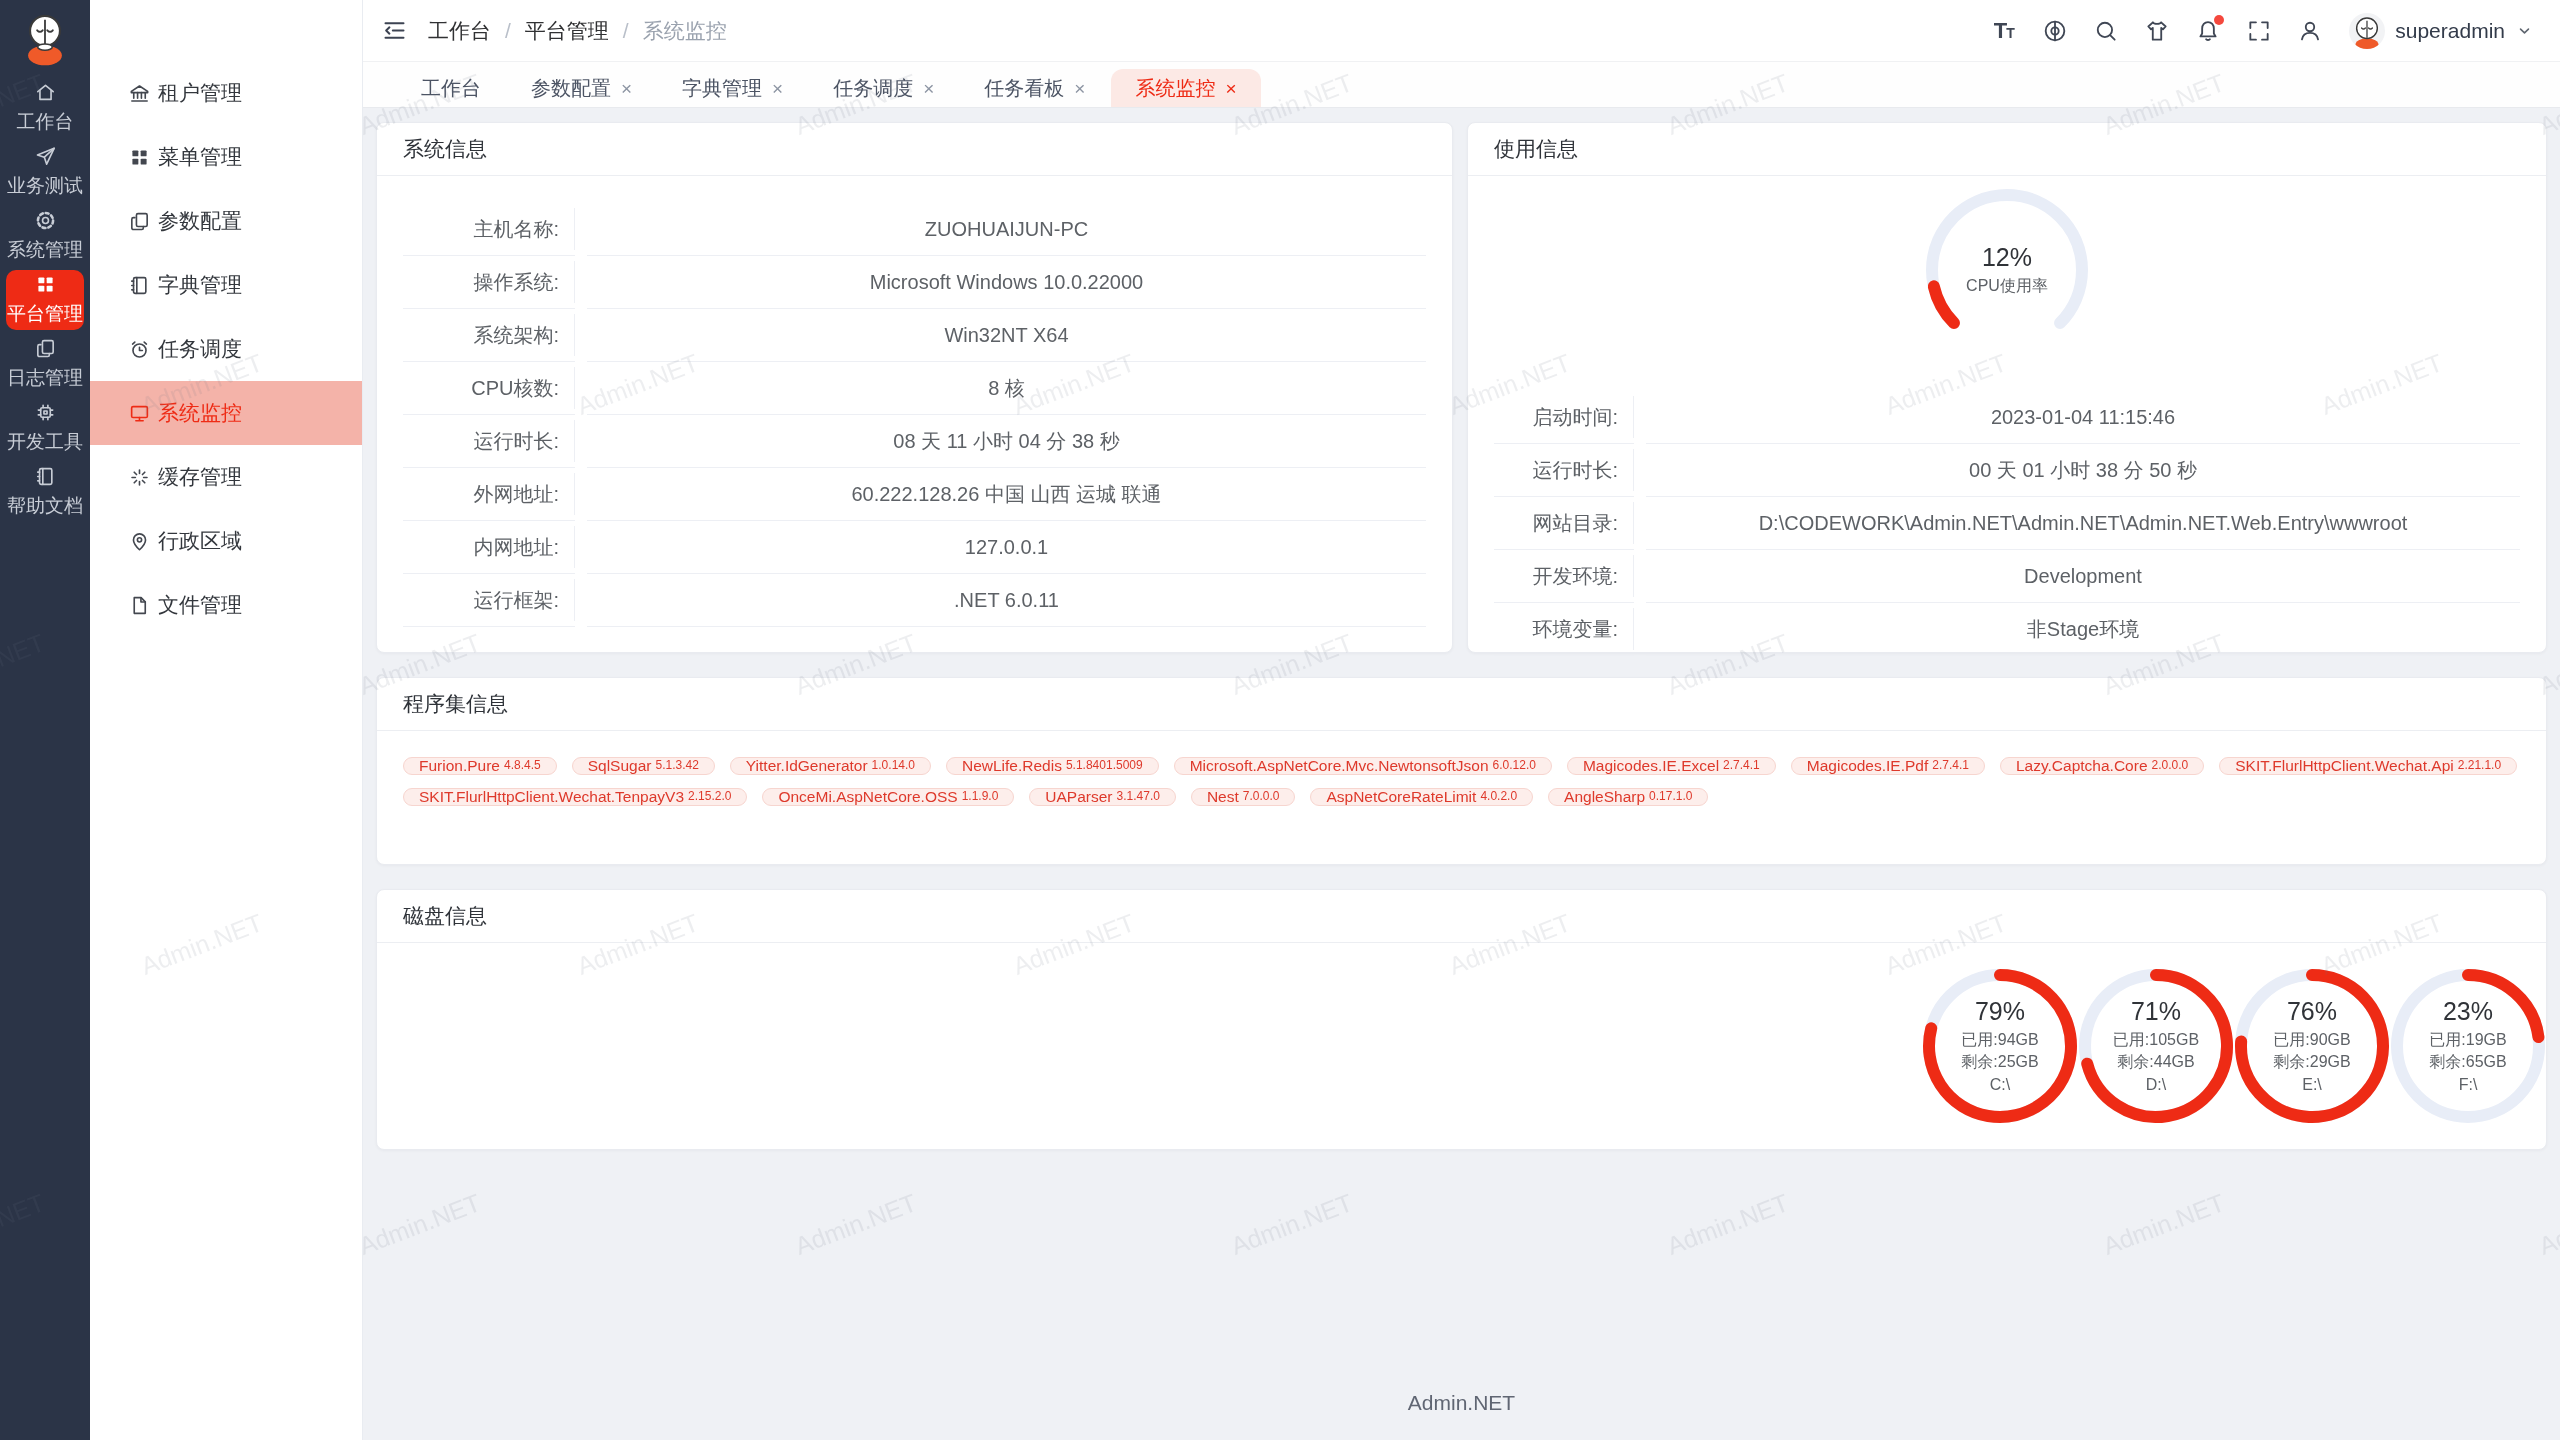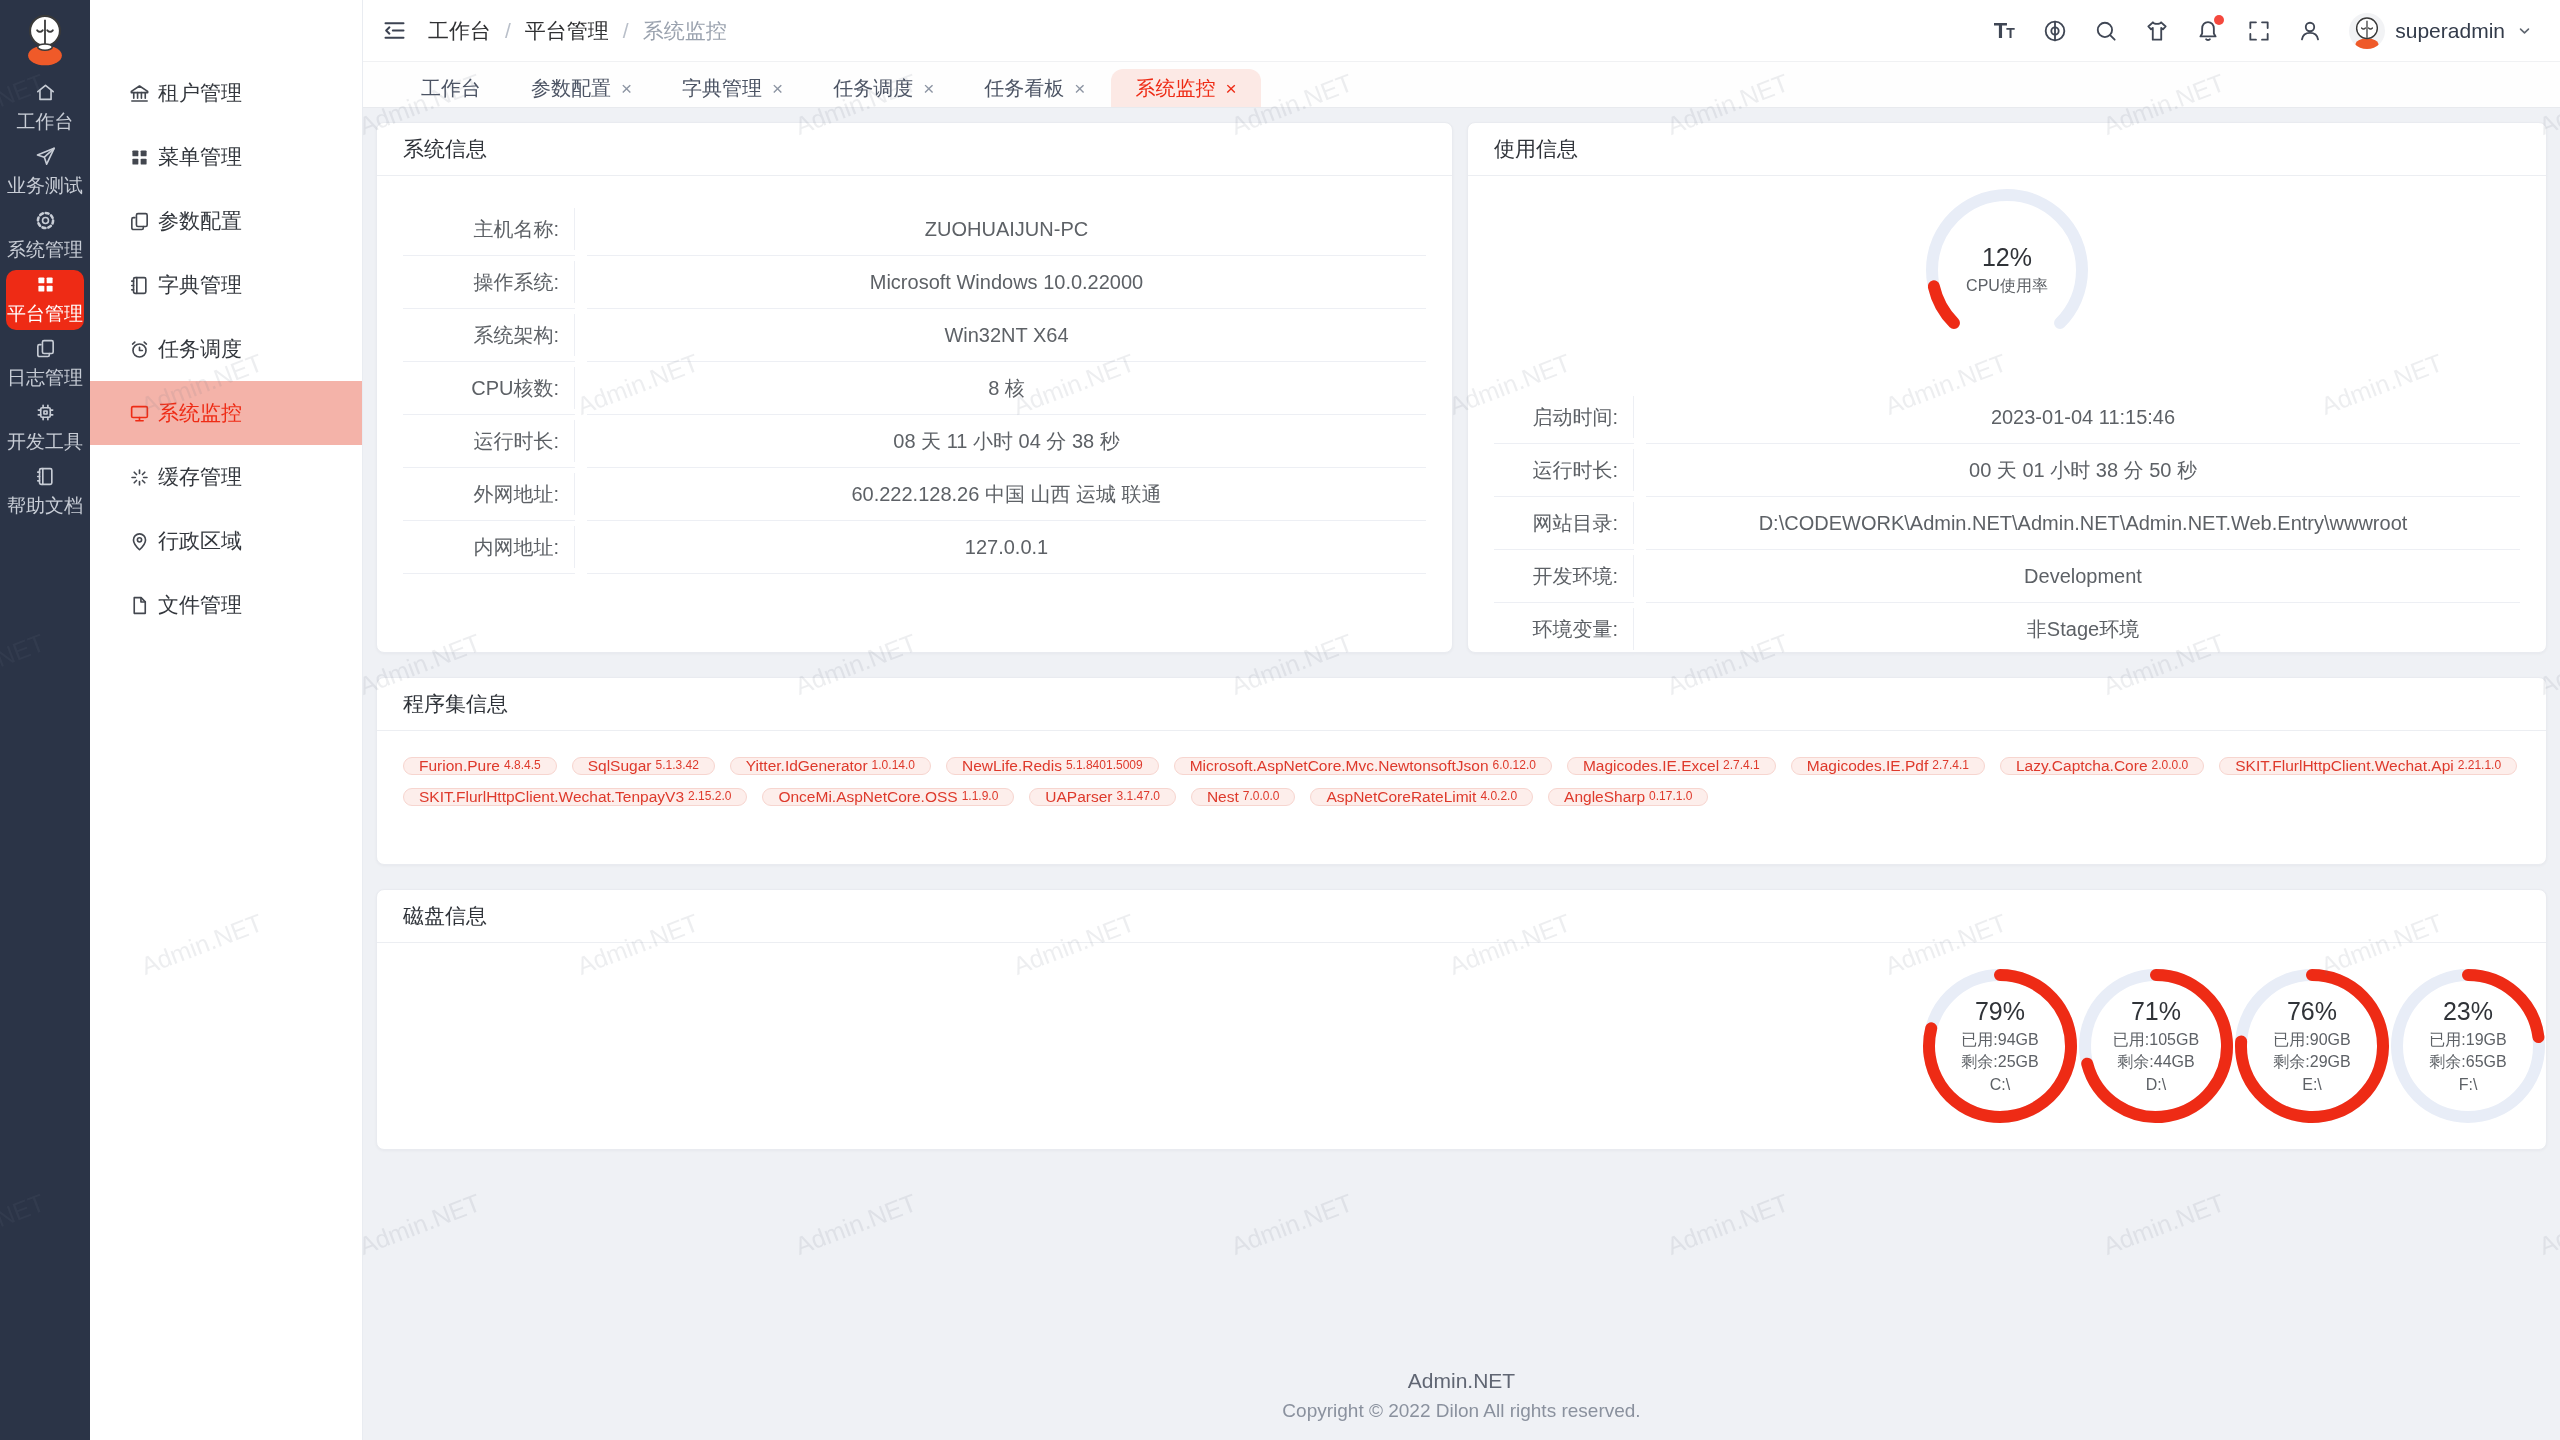--- a/index.html
+++ b/index.html
@@ -363,20 +363,24 @@
                    <div class="ivalue">08 天 11 小时 04 分 38 秒</div>
               </div>
               <div class="irow">
                 <div class="ilabel">外网地址:</div>
                    <div class="ivalue">60.222.128.26 中国 山西 运城 联通</div>
               </div>
               <div class="irow">
                 <div class="ilabel">内网地址:</div>
                    <div class="ivalue">127.0.0.1</div>
               </div>
+              <div class="irow">
+                <div class="ilabel">运行框架:</div>
+                   <div class="ivalue">.NET 6.0.11</div>
+              </div>
             </div>
         </section>
 
         <section class="card" id="usage-card">
           <div class="card-title">使用信息</div>
           <div class="usage-gauges" id="usage-gauges">
               <div class="gauge" style="width: 164px; height: 164px;">
                 <svg width="164" height="164">
                   <path d="M 28.97 135.03 A 75 75 0 1 1 135.03 135.03" stroke="#e8edf7" stroke-width="12" fill="none" stroke-linecap="round"></path>
                   <path d="M 28.97 135.03 A 75 75 0 0 1 8.81 98.36" stroke="#ee2b15" stroke-width="12" fill="none" stroke-linecap="round"></path>
@@ -527,21 +531,20 @@
       <div class="g-line">已用:19GB</div>
                 <div class="g-line">剩余:65GB</div>
                 <div class="g-line">F:\</div>
     </div>
             </div>
           </div>
       </section>
 
       <footer>
         <div class="f-app">Admin.NET</div>
-        <div class="f-copy">Copyright © 2022 Dilon All rights reserved.</div>
       </footer>
 
     </div>
   </div>
 </div>
 
 <div id="watermark">
     <span class="wm" style="left: -80px; top: 90px;">Admin.NET</span>
     <span class="wm" style="left: 356px; top: 90px;">Admin.NET</span>
     <span class="wm" style="left: 792px; top: 90px;">Admin.NET</span>

